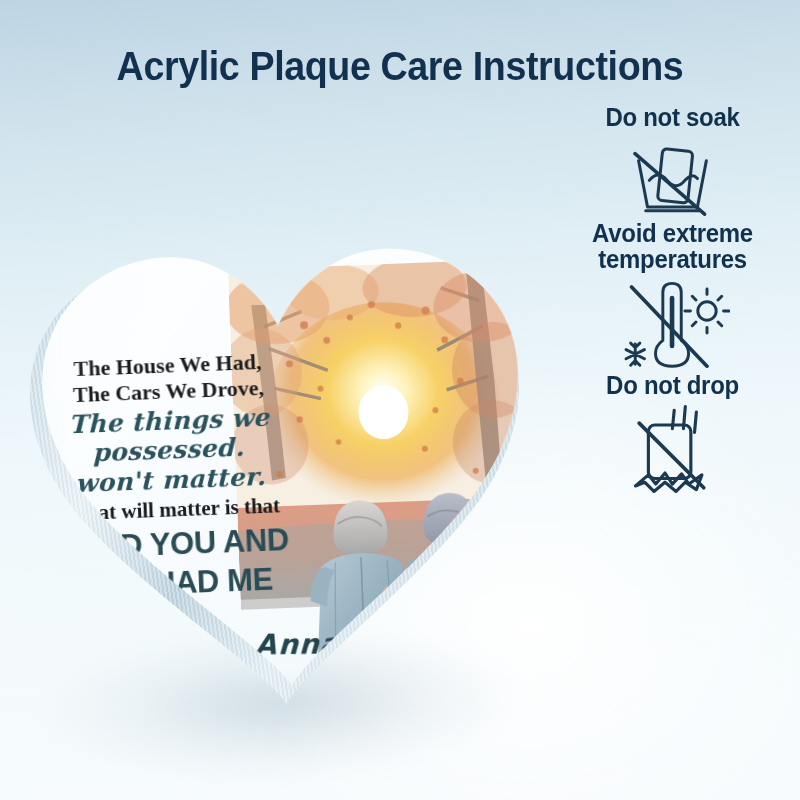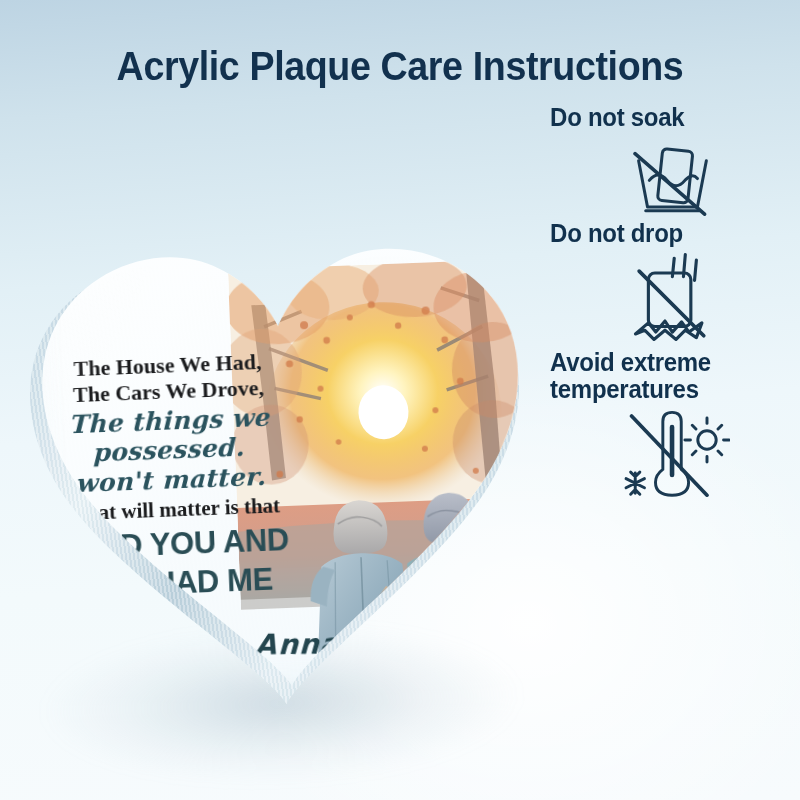--- a/index.html
+++ b/index.html
@@ -19,21 +19,21 @@
   .title{
     position:absolute;left:0;top:44px;width:800px;text-align:center;
     font-family:"Liberation Sans", sans-serif;
     font-weight:bold;font-size:40px;letter-spacing:-.4px;
     color:#12314e;
     transform:scaleX(.94);
   }
 
   
   .care-col{position:absolute;left:545px;top:104px;width:255px;}
-  .care-item{width:255px;margin-bottom:4px;}
+  .care-item{width:255px;text-align:center;margin-bottom:4px;}
   .care-label{
     font-weight:bold;color:#11314d;font-size:25px;line-height:1.06;
     transform:scaleX(.96);letter-spacing:-.3px;
   }
   .care-icon{margin-top:3px;display:flex;justify-content:center;}
   .care-icon svg{display:block;}
   .ci1{height:82px}.ci2{height:88px}.ci3{height:96px}.ci4{height:92px}
 
   
   .plaque-wrap{
@@ -284,48 +284,48 @@
 
           <path d="M34,52 q10,-12 20,0 q10,12 20,0 q8,-9 14,-2"></path>
 
           <path d="M18,22 L96,90" stroke-width="4"></path>
         </svg>
       </div>
     </div>
 
 
     <div class="care-item">
-      <div class="care-label">Do not drop</div>
-      <div class="care-icon">
-        <svg class="ci3" viewBox="0 0 120 104" fill="none" stroke="#1b3a52" stroke-width="3.4" stroke-linecap="round" stroke-linejoin="round">
-
-          <path d="M62,10 L60,30 M74,6 L72,30 M86,12 L84,34"></path>
-
-          <rect x="34" y="26" width="46" height="58" rx="7"></rect>
-
-          <path d="M20,92 L34,80 L42,90 L52,78 L60,90 L70,79 L78,90 L92,80 L86,96 L74,88 L64,98 L52,88 L40,98 L30,88 Z"></path>
-
-          <path d="M24,24 L94,94" stroke-width="4"></path>
-        </svg>
-      </div>
-    </div>
-
-    <div class="care-item">
       <div class="care-label">Avoid extreme</div>
       <div class="care-label">temperatures</div>
       <div class="care-icon">
         <svg class="ci4" viewBox="0 0 124 100" fill="none" stroke="#1b3a52" stroke-width="3.2" stroke-linecap="round" stroke-linejoin="round">
 
           <path d="M52,18 q0,-10 10,-10 q10,0 10,10 L72,70 q8,6 8,14 q0,14 -18,14 q-18,0 -18,-14 q0,-8 8,-14 Z"></path>
           <path d="M62,24 L62,76" stroke-width="5"></path>
 
           <circle cx="100" cy="38" r="10"></circle>
           <path d="M100,20 L100,14 M100,62 L100,56 M82,38 L76,38 M124,38 L118,38 M88,26 L84,22 M112,50 L116,54 M112,26 L116,22 M88,50 L84,54"></path>
 
           <path d="M22,74 L22,96 M12,80 L32,90 M32,80 L12,90 M22,78 L17,73 M22,78 L27,73 M22,92 L17,97 M22,92 L27,97"></path>
 
           <path d="M18,12 L100,98" stroke-width="4"></path>
         </svg>
       </div>
     </div>
 
+    <div class="care-item">
+      <div class="care-label">Do not drop</div>
+      <div class="care-icon">
+        <svg class="ci3" viewBox="0 0 120 104" fill="none" stroke="#1b3a52" stroke-width="3.4" stroke-linecap="round" stroke-linejoin="round">
+
+          <path d="M62,10 L60,30 M74,6 L72,30 M86,12 L84,34"></path>
+
+          <rect x="34" y="26" width="46" height="58" rx="7"></rect>
+
+          <path d="M20,92 L34,80 L42,90 L52,78 L60,90 L70,79 L78,90 L92,80 L86,96 L74,88 L64,98 L52,88 L40,98 L30,88 Z"></path>
+
+          <path d="M24,24 L94,94" stroke-width="4"></path>
+        </svg>
+      </div>
+    </div>
+
   </div>
 </div>
 
 </body></html>

